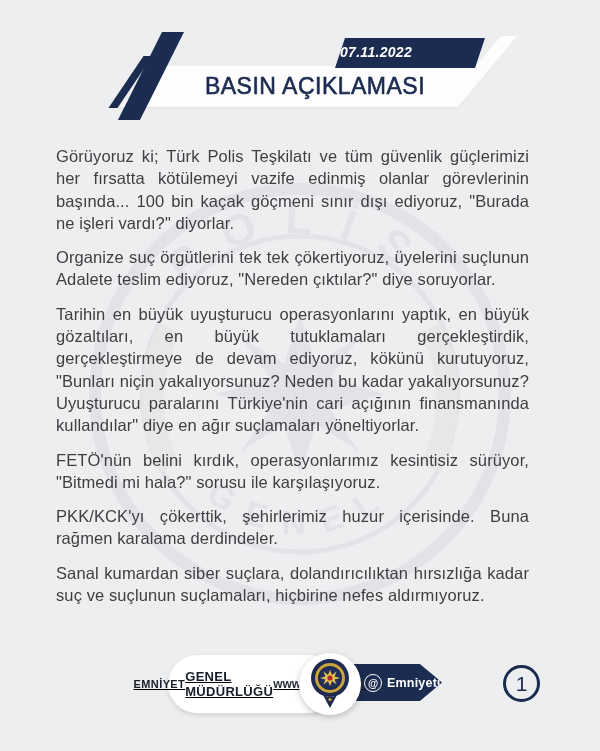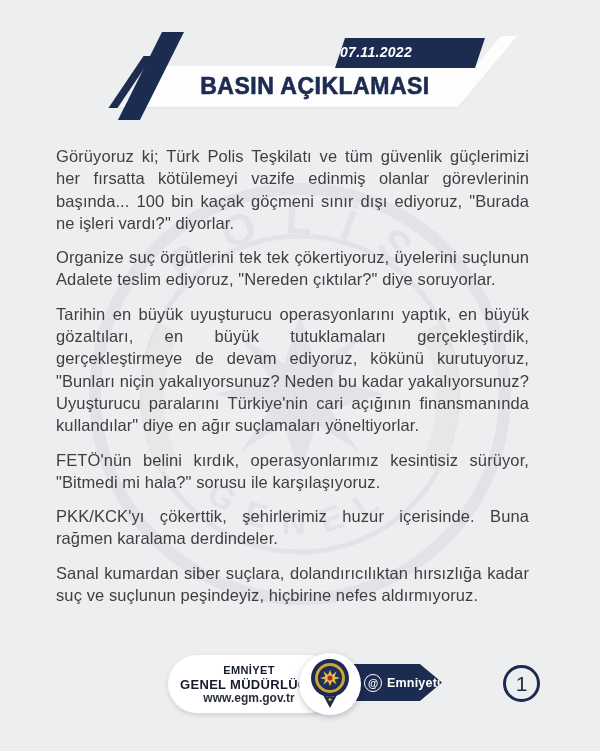--- a/index.html
+++ b/index.html
@@ -17,30 +17,30 @@
         transform:skewX(-40deg);z-index:3;}
   .slash-thick{position:absolute;left:140px;top:32px;width:22px;height:88px;background:#1c2b50;
         transform:skewX(-26.6deg);z-index:4;}
   .slash-thin{position:absolute;left:126px;top:56px;width:9px;height:52px;background:#1c2b50;
         transform:skewX(-34deg);z-index:4;}
   .date-badge{position:absolute;left:340px;top:38px;width:140px;height:30px;background:#1c2b50;
         transform:skewX(-18.4deg);z-index:5;}
   .date-text{position:absolute;left:340px;top:44px;width:140px;text-align:left;z-index:6;
         color:#ffffff;font-size:14px;font-weight:bold;font-style:italic;letter-spacing:.3px;}
   .title{position:absolute;left:150px;top:73px;width:330px;text-align:center;z-index:6;
-        color:#1c2b50;font-size:23px;font-weight:bold;letter-spacing:.5px;
+        color:#1c2b50;font-size:23px;font-weight:normal;letter-spacing:.5px;
         -webkit-text-stroke:.6px #1c2b50;}
   
   .body-text{position:absolute;left:56px;top:145px;width:489px;z-index:2;
         color:#3f3f41;font-size:16.5px;line-height:22.3px;text-align:justify;letter-spacing:.1px;}
   .body-text p{margin:0 16px 12px 0;}
   
   .pill{position:absolute;left:168px;top:655px;width:170px;height:58px;background:#ffffff;
         border-radius:29px;z-index:3;box-shadow:0 2px 5px rgba(0,0,0,.13);
-        display:flex;flex-direction:column;justify-content:center;align-items:center;padding-right:8px;box-sizing:border-box;}
+        display:flex;justify-content:center;align-items:center;padding-right:8px;box-sizing:border-box;text-decoration:underline;}
   .pill .l1{color:#161c2b;font-size:11px;font-weight:bold;letter-spacing:.4px;line-height:13px;}
   .pill .l2{color:#161c2b;font-size:13px;font-weight:bold;letter-spacing:.3px;line-height:15px;}
   .pill .l3{color:#2a2f3c;font-size:12px;font-weight:bold;line-height:13px;}
   .logo-circle{position:absolute;left:299px;top:653px;width:62px;height:62px;background:#ffffff;
         border-radius:50%;z-index:4;box-shadow:0 2px 6px rgba(0,0,0,.22);
         display:flex;align-items:center;justify-content:center;}
   .banner{position:absolute;left:350px;top:664px;width:92px;height:37px;background:#1c2b50;z-index:2;
         clip-path:polygon(0 0,76% 0,100% 50%,76% 100%,0 100%);
         display:flex;align-items:center;padding-left:14px;box-sizing:border-box;gap:5px;}
   .at-circle{width:16px;height:16px;border:1.5px solid #ffffff;border-radius:50%;
@@ -81,21 +81,21 @@
   <div class="date-badge"></div>
   <div class="date-text">07.11.2022</div>
   <div class="title">BASIN AÇIKLAMASI</div>
 
   <div class="body-text">
     <p>Görüyoruz ki; Türk Polis Teşkilatı ve tüm güvenlik güçlerimizi her fırsatta kötülemeyi vazife edinmiş olanlar görevlerinin başında... 100 bin kaçak göçmeni sınır dışı ediyoruz, "Burada ne işleri vardı?" diyorlar.</p>
     <p>Organize suç örgütlerini tek tek çökertiyoruz, üyelerini suçlunun Adalete teslim ediyoruz, "Nereden çıktılar?" diye soruyorlar.</p>
     <p>Tarihin en büyük uyuşturucu operasyonlarını yaptık, en büyük gözaltıları, en büyük tutuklamaları gerçekleştirdik, gerçekleştirmeye de devam ediyoruz, kökünü kurutuyoruz, "Bunları niçin yakalıyorsunuz? Neden bu kadar yakalıyorsunuz? Uyuşturucu paralarını Türkiye'nin cari açığının finansmanında kullandılar" diye en ağır suçlamaları yöneltiyorlar.</p>
     <p>FETÖ'nün belini kırdık, operasyonlarımız kesintisiz sürüyor, "Bitmedi mi hala?" sorusu ile karşılaşıyoruz.</p>
     <p>PKK/KCK'yı çökerttik, şehirlerimiz huzur içerisinde. Buna rağmen karalama derdindeler.</p>
-    <p>Sanal kumardan siber suçlara, dolandırıcılıktan hırsızlığa kadar suç ve suçlunun peşindeyiz, hiçbirine nefes aldırmıyoruz.</p>
+    <p>Sanal kumardan siber suçlara, dolandırıcılıktan hırsızlığa kadar suç ve suçlunun suçlamaları, hiçbirine nefes aldırmıyoruz.</p>
   </div>
 
   <div class="banner">
     <span class="at-circle">@</span>
     <span class="handle">EmniyetGM</span>
   </div>
 
   <div class="pill">
     <span class="l1">EMNİYET</span>
     <span class="l2">GENEL MÜDÜRLÜĞÜ</span>

